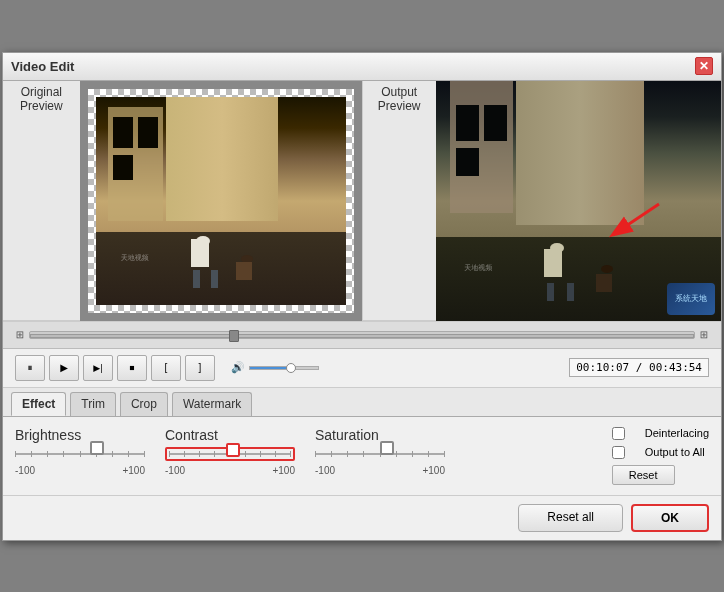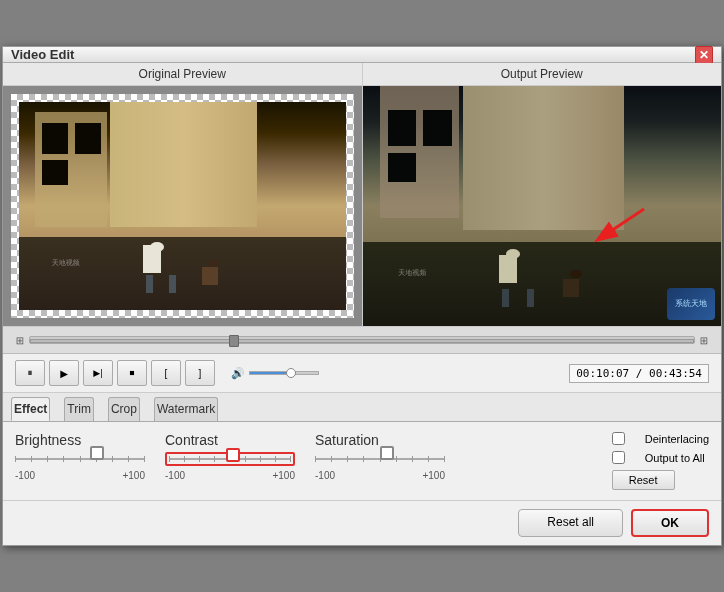--- a/index.html
+++ b/index.html
@@ -19,21 +19,21 @@
       border: 1px solid #999;
       box-shadow: 2px 2px 8px rgba(0,0,0,0.5);
     }
     .title-bar {
       background: linear-gradient(to bottom, #f8f8f8, #e0e0e0);
       border-bottom: 1px solid #aaa;
       display: flex;
       align-items: center;
       justify-content: space-between;
       padding: 4px 8px;
-      height: 16px;
+      height: 28px;
     }
     .title-bar-text {
       font-size: 13px;
       font-weight: bold;
       color: #333;
     }
     .close-btn {
       width: 18px;
       height: 18px;
       background: #e05050;
@@ -47,21 +47,20 @@
       justify-content: center;
       cursor: pointer;
     }
     .preview-area {
       display: flex;
       border-bottom: 1px solid #ccc;
     }
     .preview-panel {
       flex: 1;
       display: flex;
-      flex-direction: column;
     }
     .preview-header {
       background: #e8e8e8;
       border-bottom: 1px solid #ccc;
       text-align: center;
       padding: 4px;
       font-size: 12px;
       color: #333;
     }
     .preview-panel:first-child {
@@ -163,29 +162,29 @@
     }
     
     .tabs-area {
       display: flex;
       gap: 0;
       border-bottom: 1px solid #aaa;
       background: #e8e8e8;
       padding: 4px 8px 0;
     }
     .tab {
-      padding: 4px 2px;
+      padding: 4px 10px;
       border: 1px solid #aaa;
       border-bottom: none;
       background: #d8d8d8;
       cursor: pointer;
       font-size: 12px;
       color: #333;
       border-radius: 3px 3px 0 0;
-      margin-right: 14px;
+      margin-right: 4px;
     }
     .tab.active {
       background: #f0f0f0;
       border-bottom: 1px solid #f0f0f0;
       font-weight: bold;
       z-index: 1;
     }
     
     .effect-panel {
       padding: 10px 12px;

